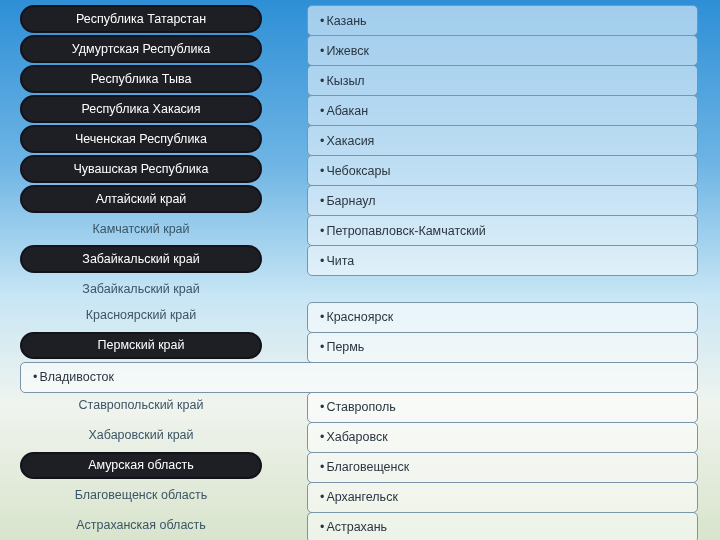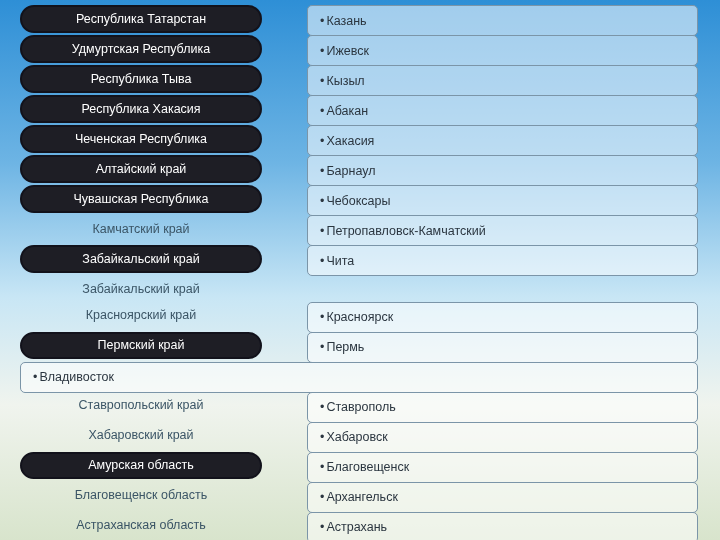--- a/index.html
+++ b/index.html
@@ -84,26 +84,26 @@
     </div>
     <div class="row">
       <div class="left-cell on">Республика Хакасия</div>
       <div class="right-cell dot">Абакан</div>
     </div>
     <div class="row">
       <div class="left-cell on">Чеченская Республика</div>
       <div class="right-cell dot">Хакасия</div>
     </div>
     <div class="row">
+      <div class="left-cell on">Чувашская Республика</div>
+      <div class="right-cell dot">Чебоксары</div>
+    </div>
+    <div class="row">
       <div class="left-cell on">Алтайский край</div>
       <div class="right-cell dot">Барнаул</div>
-    </div>
-    <div class="row">
-      <div class="left-cell on">Чувашская Республика</div>
-      <div class="right-cell dot">Чебоксары</div>
     </div>
     <div class="row">
       <div class="left-cell off">Камчатский край</div>
       <div class="right-cell dot">Петропавловск-Камчатский</div>
     </div>
     <div class="row">
       <div class="left-cell on">Забайкальский край</div>
       <div class="right-cell dot">Чита</div>
     </div>
     <div class="row">

